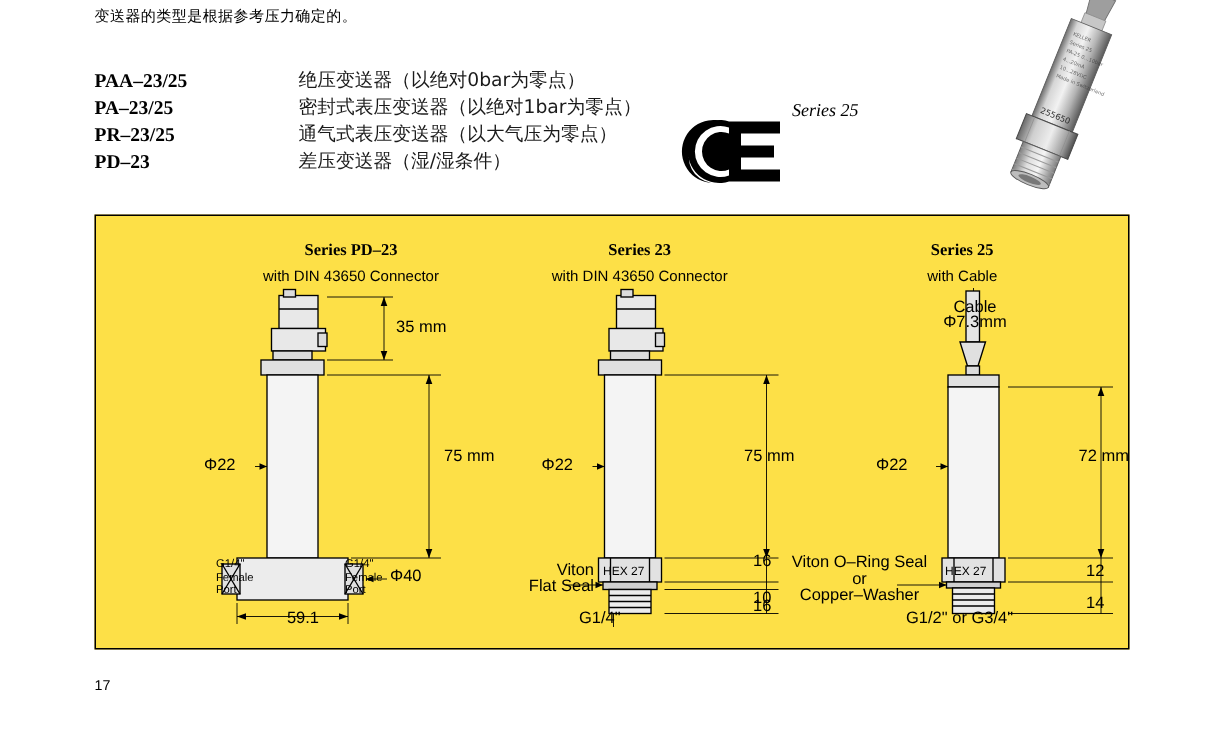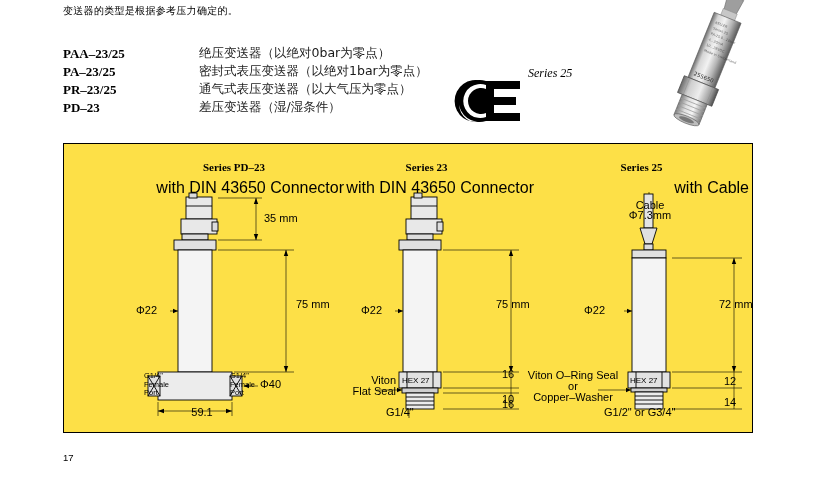--- a/index.html
+++ b/index.html
@@ -97,23 +97,23 @@
   }
   .col-title {
     position: absolute;
     text-align: center;
     font-family: "Liberation Serif", serif;
     font-weight: bold;
     font-size: 11px;
   }
   .col-sub {
     position: absolute;
-    text-align: right;
+    text-align: center;
     font-family: "Liberation Sans", sans-serif;
-    font-size: 16px;
+    font-size: 10px;
   }
   .lbl {
     position: absolute;
     font-family: "Liberation Sans", sans-serif;
     font-size: 11px;
     color: #000;
     white-space: nowrap;
   }
   .lbl.small {
     font-size: 7.5px;

